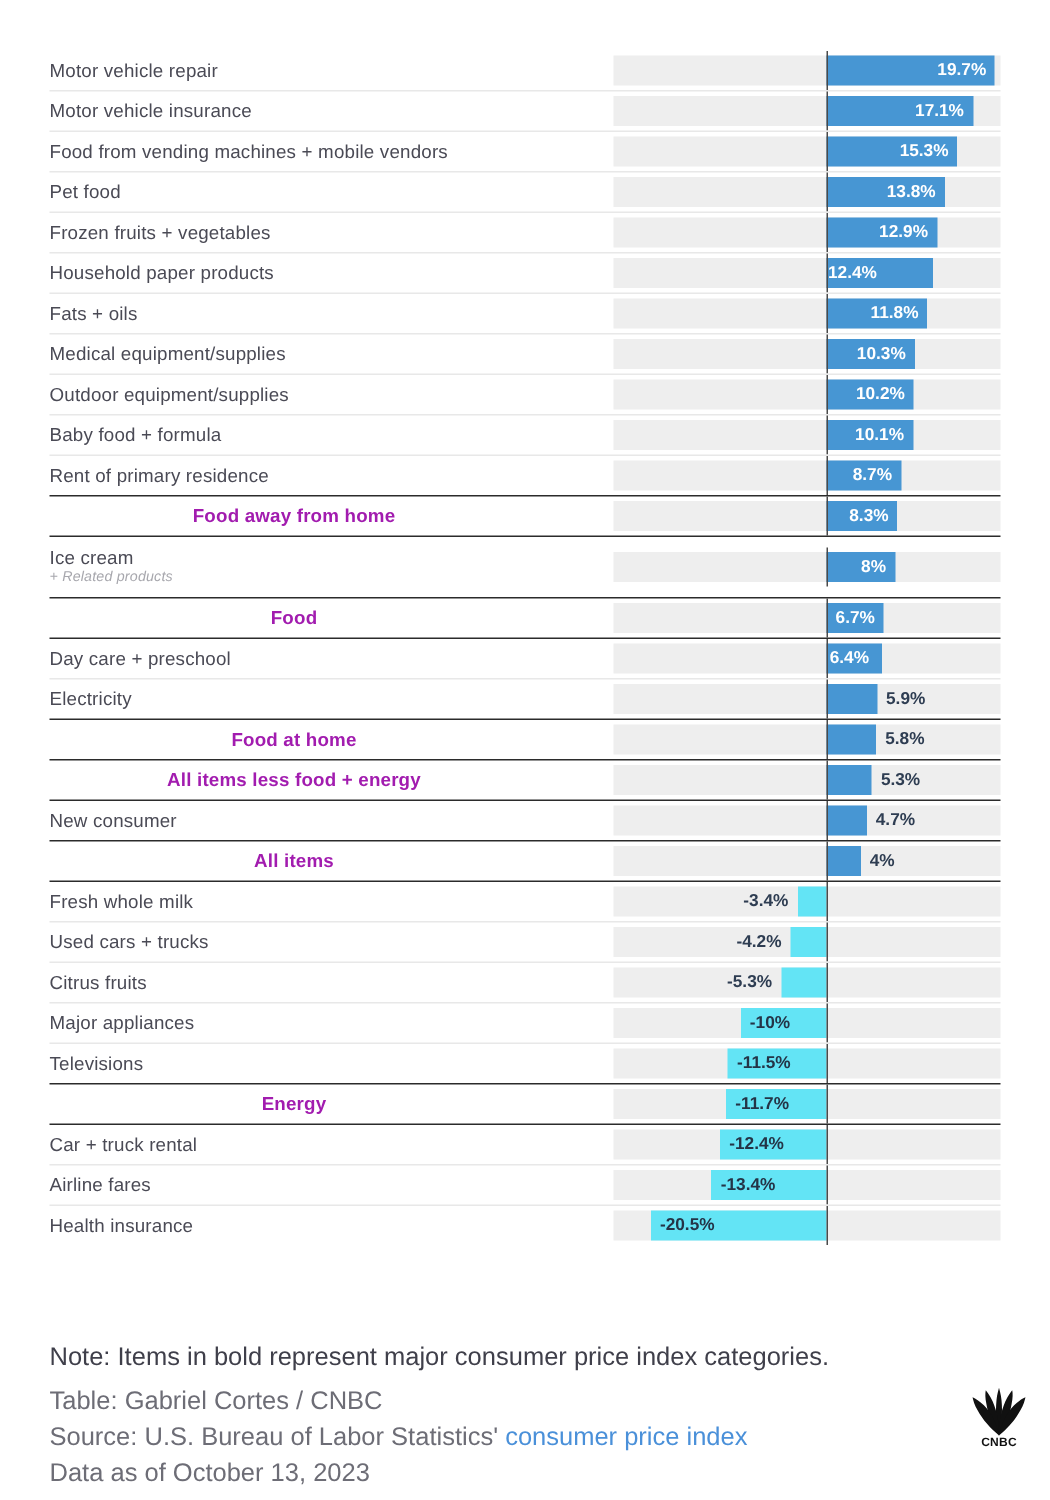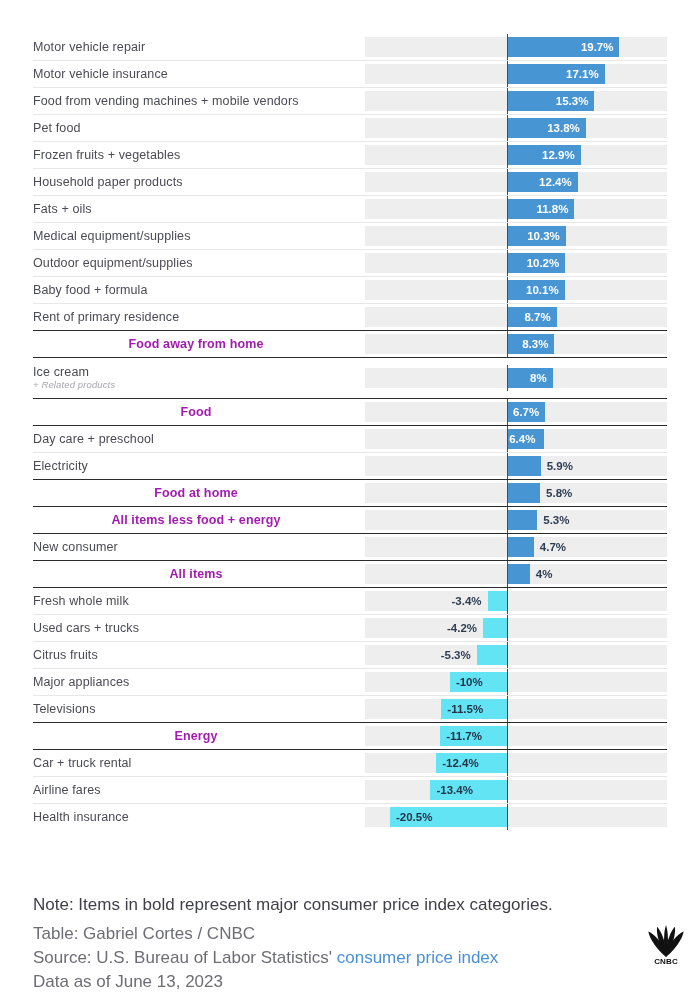--- a/index.html
+++ b/index.html
@@ -31,20 +31,21 @@
     width: 634px;
   }
 
   .row {
     position: relative;
     display: flex;
     align-items: stretch;
     height: 27px;
     border-top: 1px solid #e8e8e8;
     box-sizing: border-box;
+    gap: 44px;
   }
   .row.first { border-top: none; }
   .row.tall { height: 41px; }
 
   
   .row.major {
     border-top: 1px solid #2b2b2b;
   }
   .row.after-major {
     border-top: 1px solid #2b2b2b;
@@ -210,21 +211,21 @@
           <div class="zeroline" style="left: 142px;"></div>
         </div>
       </div>
       <div class="row">
         <div class="row-label">
           <div>Household paper products</div>
         </div>
         <div class="row-plot">
           <div class="track"></div>
           <div class="bar pos" style="left: 142px; width: 70.804px;"></div>
-          <div class="val inside-pos" style="left: 142px; width: 64.804px; text-align: center; margin-left: 16px;">12.4%</div>
+          <div class="val inside-pos" style="left: 127px; width: 64.804px; text-align: left; margin-left: 16px;">12.4%</div>
           <div class="zeroline" style="left: 142px;"></div>
         </div>
       </div>
       <div class="row">
         <div class="row-label">
           <div>Fats + oils</div>
         </div>
         <div class="row-plot">
           <div class="track"></div>
           <div class="bar pos" style="left: 142px; width: 67.378px;"></div>
@@ -477,21 +478,21 @@
       </div>
     </div>
 
   <div class="footer">
     <div class="note">Note: Items in bold represent major consumer price index categories.</div>
     <div class="meta">Table: Gabriel Cortes / CNBC</div>
     <div class="meta">
       <span>Source: U.S. Bureau of Labor Statistics'</span>
       <span class="link">consumer price index</span>
     </div>
-    <div class="meta">Data as of June 13, 2023</div>
+    <div class="meta">Data as of October 13, 2023</div>
   </div>
 
   <div class="logo">
     <svg viewBox="0 0 100 78" width="42" height="33">
       <g fill="#111111">
         <path d="M50 76 C46 58 44 40 46 20 C47 10 49 4 50 0 C51 4 53 10 54 20 C56 40 54 58 50 76 Z"></path>
         <path d="M50 76 C40 60 33 44 30 26 C28 16 28 9 29 4 C32 8 36 13 40 22 C47 38 51 58 50 76 Z"></path>
         <path d="M50 76 C60 60 67 44 70 26 C72 16 72 9 71 4 C68 8 64 13 60 22 C53 38 49 58 50 76 Z"></path>
         <path d="M50 76 C36 64 24 51 16 36 C11 27 9 20 8 15 C13 17 19 21 26 28 C38 40 47 58 50 76 Z"></path>
         <path d="M50 76 C64 64 76 51 84 36 C89 27 91 20 92 15 C87 17 81 21 74 28 C62 40 53 58 50 76 Z"></path>

